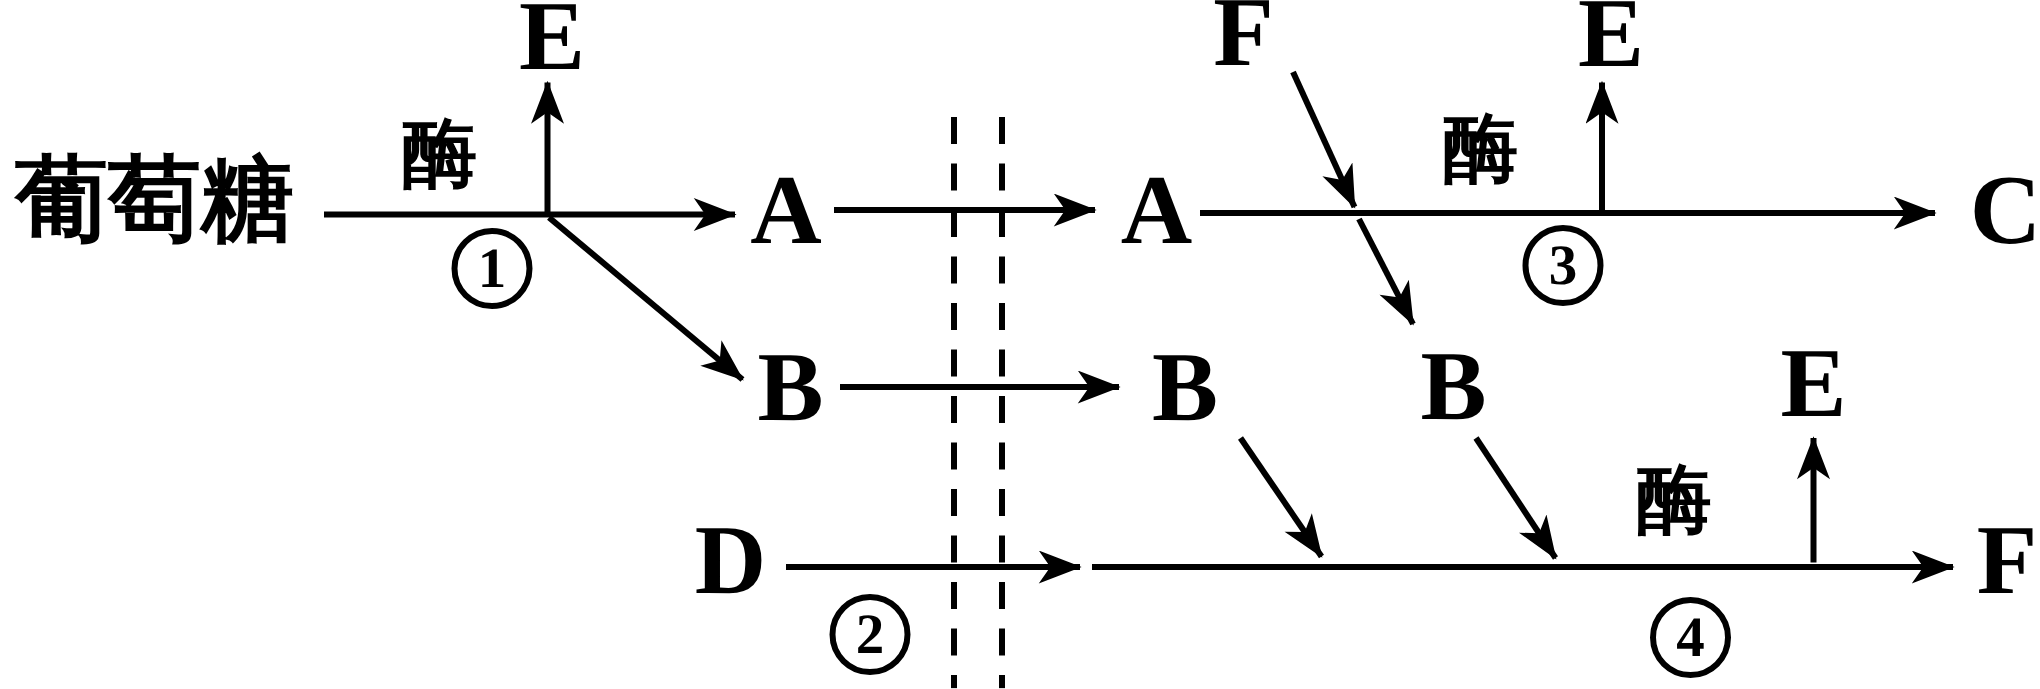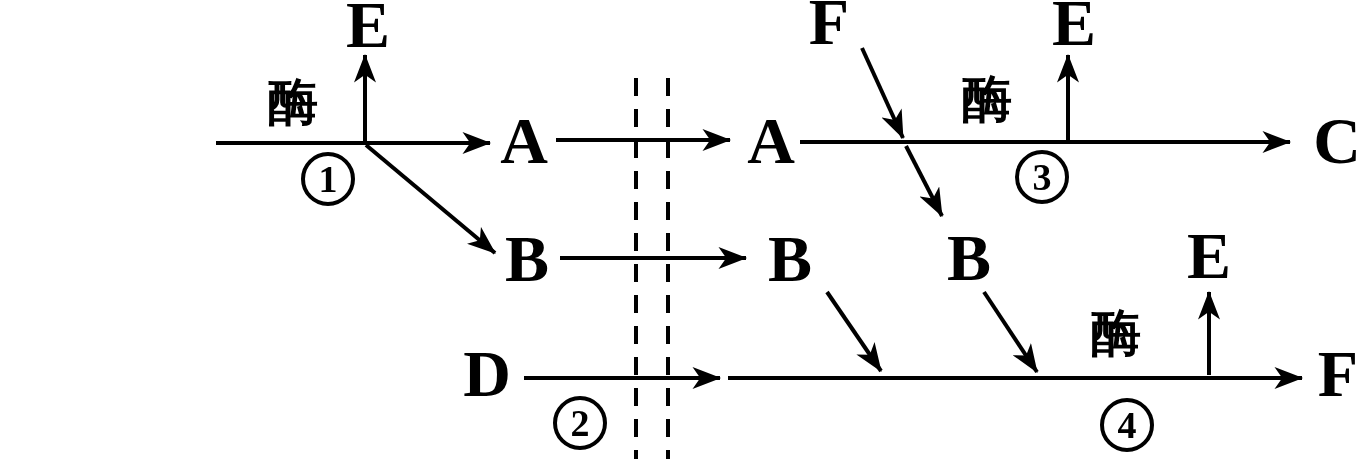--- a/index.html
+++ b/index.html
@@ -93,20 +93,21 @@
     <path d="M1068,142 V55" stroke="#000" stroke-width="4" fill="none" marker-end="url(#ah)"></path>
 
     <path d="M524,378 H720" stroke="#000" stroke-width="4" fill="none" marker-end="url(#ah)"></path>
 
     <path d="M728,378 H1302" stroke="#000" stroke-width="4" fill="none" marker-end="url(#ah)"></path>
     <path d="M827,292 L881,371" stroke="#000" stroke-width="4" fill="none" marker-end="url(#ah)"></path>
     <path d="M984,292 L1037,372" stroke="#000" stroke-width="4" fill="none" marker-end="url(#ah)"></path>
     <path d="M1209,375 V292" stroke="#000" stroke-width="4" fill="none" marker-end="url(#ah)"></path>
   </svg>
 
+  <span class="cn-big" style="left:103px; top:134px;">葡萄糖</span>
 
   <span class="cn" style="left:293px; top:102px;">酶</span>
   <span class="lbl" style="left:368px; top:25px;">E</span>
   <span class="step" style="left:328px; top:179px;">1</span>
 
   <span class="lbl" style="left:524px; top:141px;">A</span>
   <span class="lbl" style="left:771px; top:141px;">A</span>
 
   <span class="lbl" style="left:829px; top:22px;">F</span>
   <span class="cn" style="left:987px; top:99px;">酶</span>

